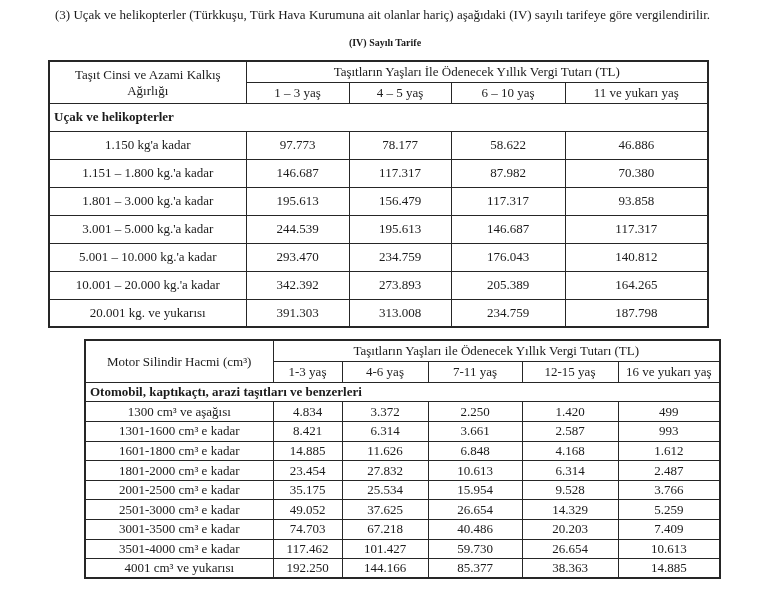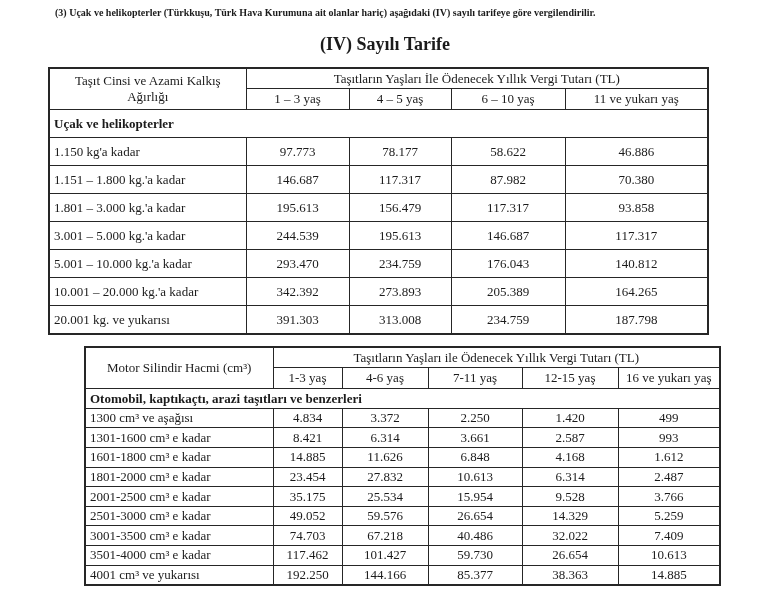--- a/index.html
+++ b/index.html
@@ -13,31 +13,30 @@
     color: #1b1b1b;
   }
   .page {
     width: 770px;
     height: 605px;
     box-sizing: border-box;
     padding-top: 7px;
   }
   p.body-text {
     margin: 0 8px;
-    font-size: 10px;
+    font-size: 13px;
     line-height: 1.18;
     text-align: justify;
     text-indent: 47px;
-    font-weight: bold;
   }
   .table-title {
     margin: 0;
     text-align: center;
     font-weight: bold;
-    font-size: 18px;
+    font-size: 10px;
   }
   .title-iv { margin-top: 15px; }
   .title-ia { margin-top: 11px; }
   table {
     border-collapse: collapse;
     table-layout: fixed;
     font-size: 13px;
     color: #1b1b1b;
   }
   table.tariff {
@@ -46,21 +45,21 @@
   .tariff th, .tariff td {
     border: 1px solid #262626;
     padding: 0 4px;
     overflow: hidden;
     white-space: nowrap;
     font-weight: normal;
     vertical-align: middle;
   }
   .tariff th { text-align: center; }
   .tariff td.value-cell { text-align: center; }
-  .tariff td.label-cell { text-align: left; }
+  .tariff td.label-cell { text-align: center; }
   .tariff .section-row td {
     font-weight: bold;
     text-align: left;
   }
   .table-iv { margin: 12px 0 0 48px; width: 659px; padding-left: 34px; }
   .table-iv tr { height: 28px; }
   .table-iv tr.hdr { height: 21px; }
   .table-ia { margin: 11px 0 0 84px; width: 635px; }
   .table-ia tr { height: 19.6px; }
   .table-ia tr.hdr { height: 21px; }
@@ -224,31 +223,31 @@
           <td class="label-cell">2001-2500 cm³ e kadar</td>
           <td class="value-cell">35.175</td>
           <td class="value-cell">25.534</td>
           <td class="value-cell">15.954</td>
           <td class="value-cell">9.528</td>
           <td class="value-cell">3.766</td>
         </tr>
         <tr>
           <td class="label-cell">2501-3000 cm³ e kadar</td>
           <td class="value-cell">49.052</td>
-          <td class="value-cell">59.576</td>
+          <td class="value-cell">37.625</td>
           <td class="value-cell">26.654</td>
           <td class="value-cell">14.329</td>
           <td class="value-cell">5.259</td>
         </tr>
         <tr>
           <td class="label-cell">3001-3500 cm³ e kadar</td>
           <td class="value-cell">74.703</td>
           <td class="value-cell">67.218</td>
           <td class="value-cell">40.486</td>
-          <td class="value-cell">32.022</td>
+          <td class="value-cell">20.203</td>
           <td class="value-cell">7.409</td>
         </tr>
         <tr>
           <td class="label-cell">3501-4000 cm³ e kadar</td>
           <td class="value-cell">117.462</td>
           <td class="value-cell">101.427</td>
           <td class="value-cell">59.730</td>
           <td class="value-cell">26.654</td>
           <td class="value-cell">10.613</td>
         </tr>

